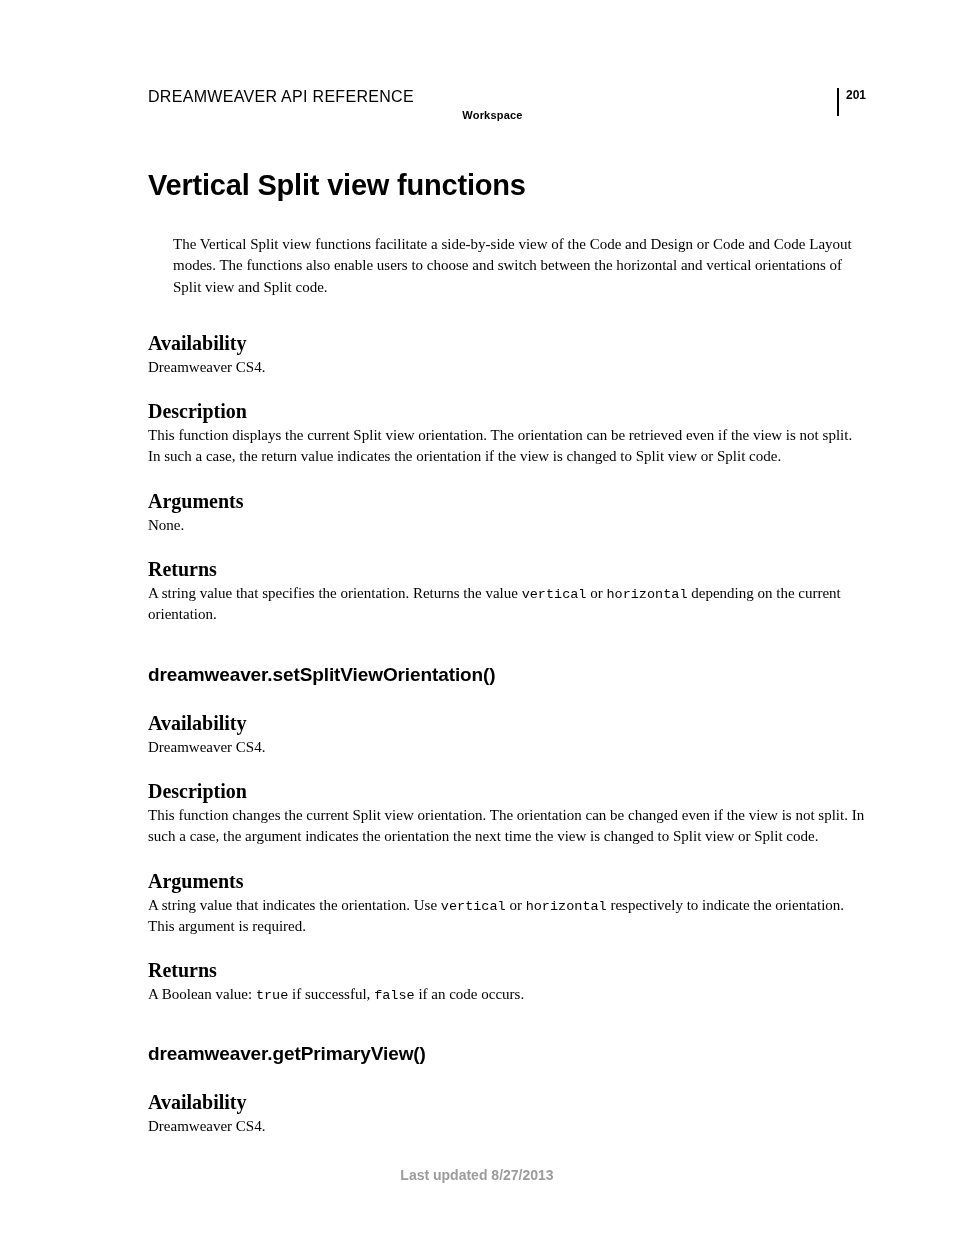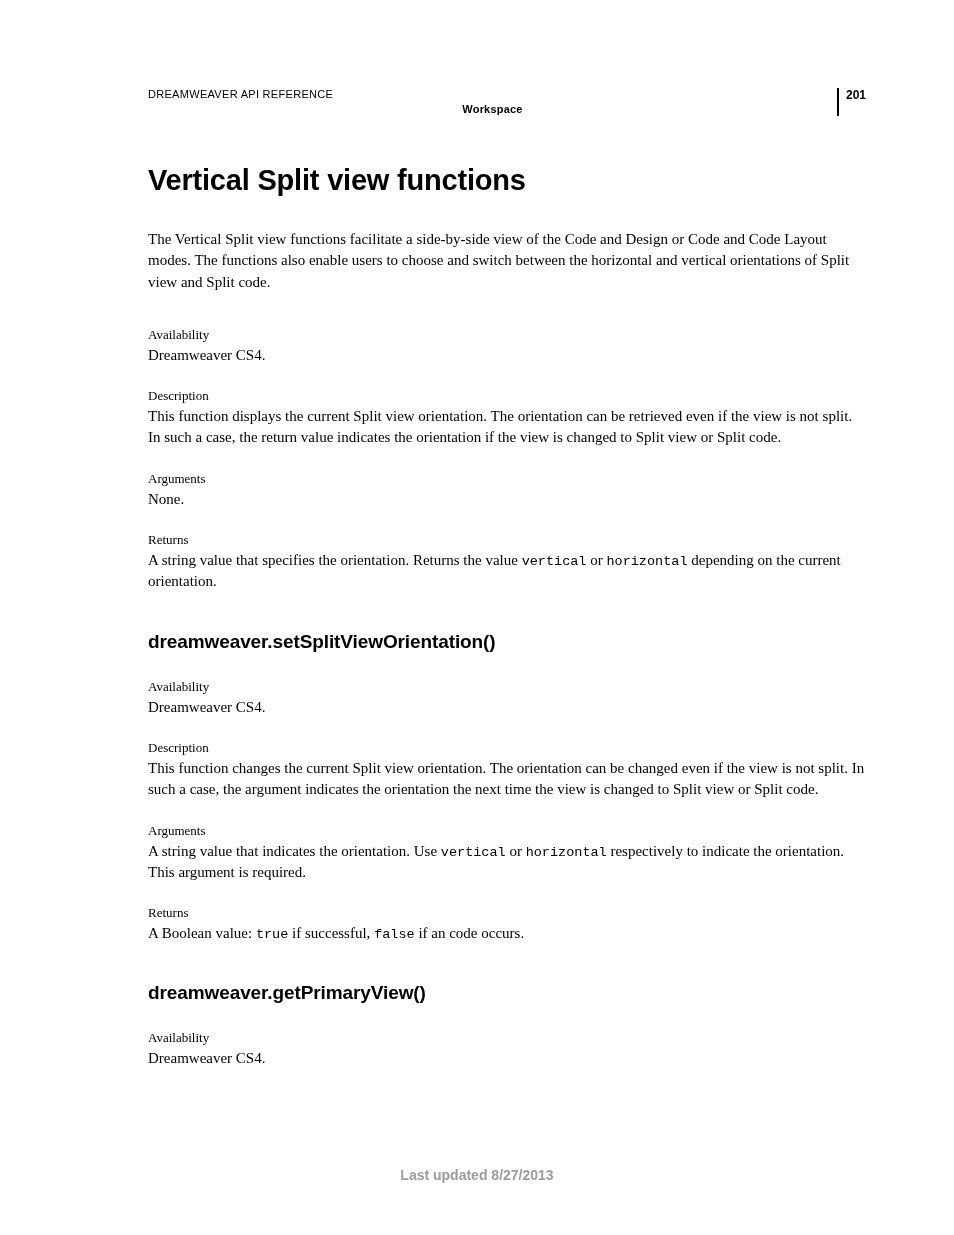--- a/index.html
+++ b/index.html
@@ -17,21 +17,21 @@
   .header-row {
     display: flex;
     align-items: flex-start;
     margin-bottom: 48px;
   }
   .header-left {
     flex: 1;
     font-family: "Myriad Pro", "Helvetica Neue", Arial, sans-serif;
   }
   .header-ref {
-    font-size: 11px;
+    font-size: 16px;
     letter-spacing: 0.3px;
     color: #000;
   }
   .header-ws {
     font-size: 11px;
     font-weight: 700;
     letter-spacing: 0.2px;
     margin-top: 3px;
     text-align: center;
   }
@@ -51,33 +51,34 @@
     font-family: "Myriad Pro", "Helvetica Neue", Arial, sans-serif;
     font-weight: 700;
     font-size: 29px;
     margin-bottom: 32px;
     letter-spacing: -0.2px;
   }
   .intro {
     font-size: 15px;
     line-height: 1.42;
     margin-bottom: 34px;
+    margin-left: 25px;
   }
   h2 {
     font-family: "Myriad Pro", "Helvetica Neue", Arial, sans-serif;
     font-weight: 700;
     font-size: 19px;
     margin-top: 8px;
     margin-bottom: 26px;
     letter-spacing: -0.1px;
   }
   .label {
     font-family: "Minion Pro", "Times New Roman", Georgia, serif;
-    font-weight: 400;
-    font-size: 13px;
+    font-weight: 700;
+    font-size: 20px;
     margin-bottom: 2px;
   }
   .body-text {
     font-size: 15px;
     line-height: 1.42;
     margin-bottom: 22px;
   }
   .body-text.last { margin-bottom: 38px; }
   code, .mono {
     font-family: "Courier New", Courier, monospace;

